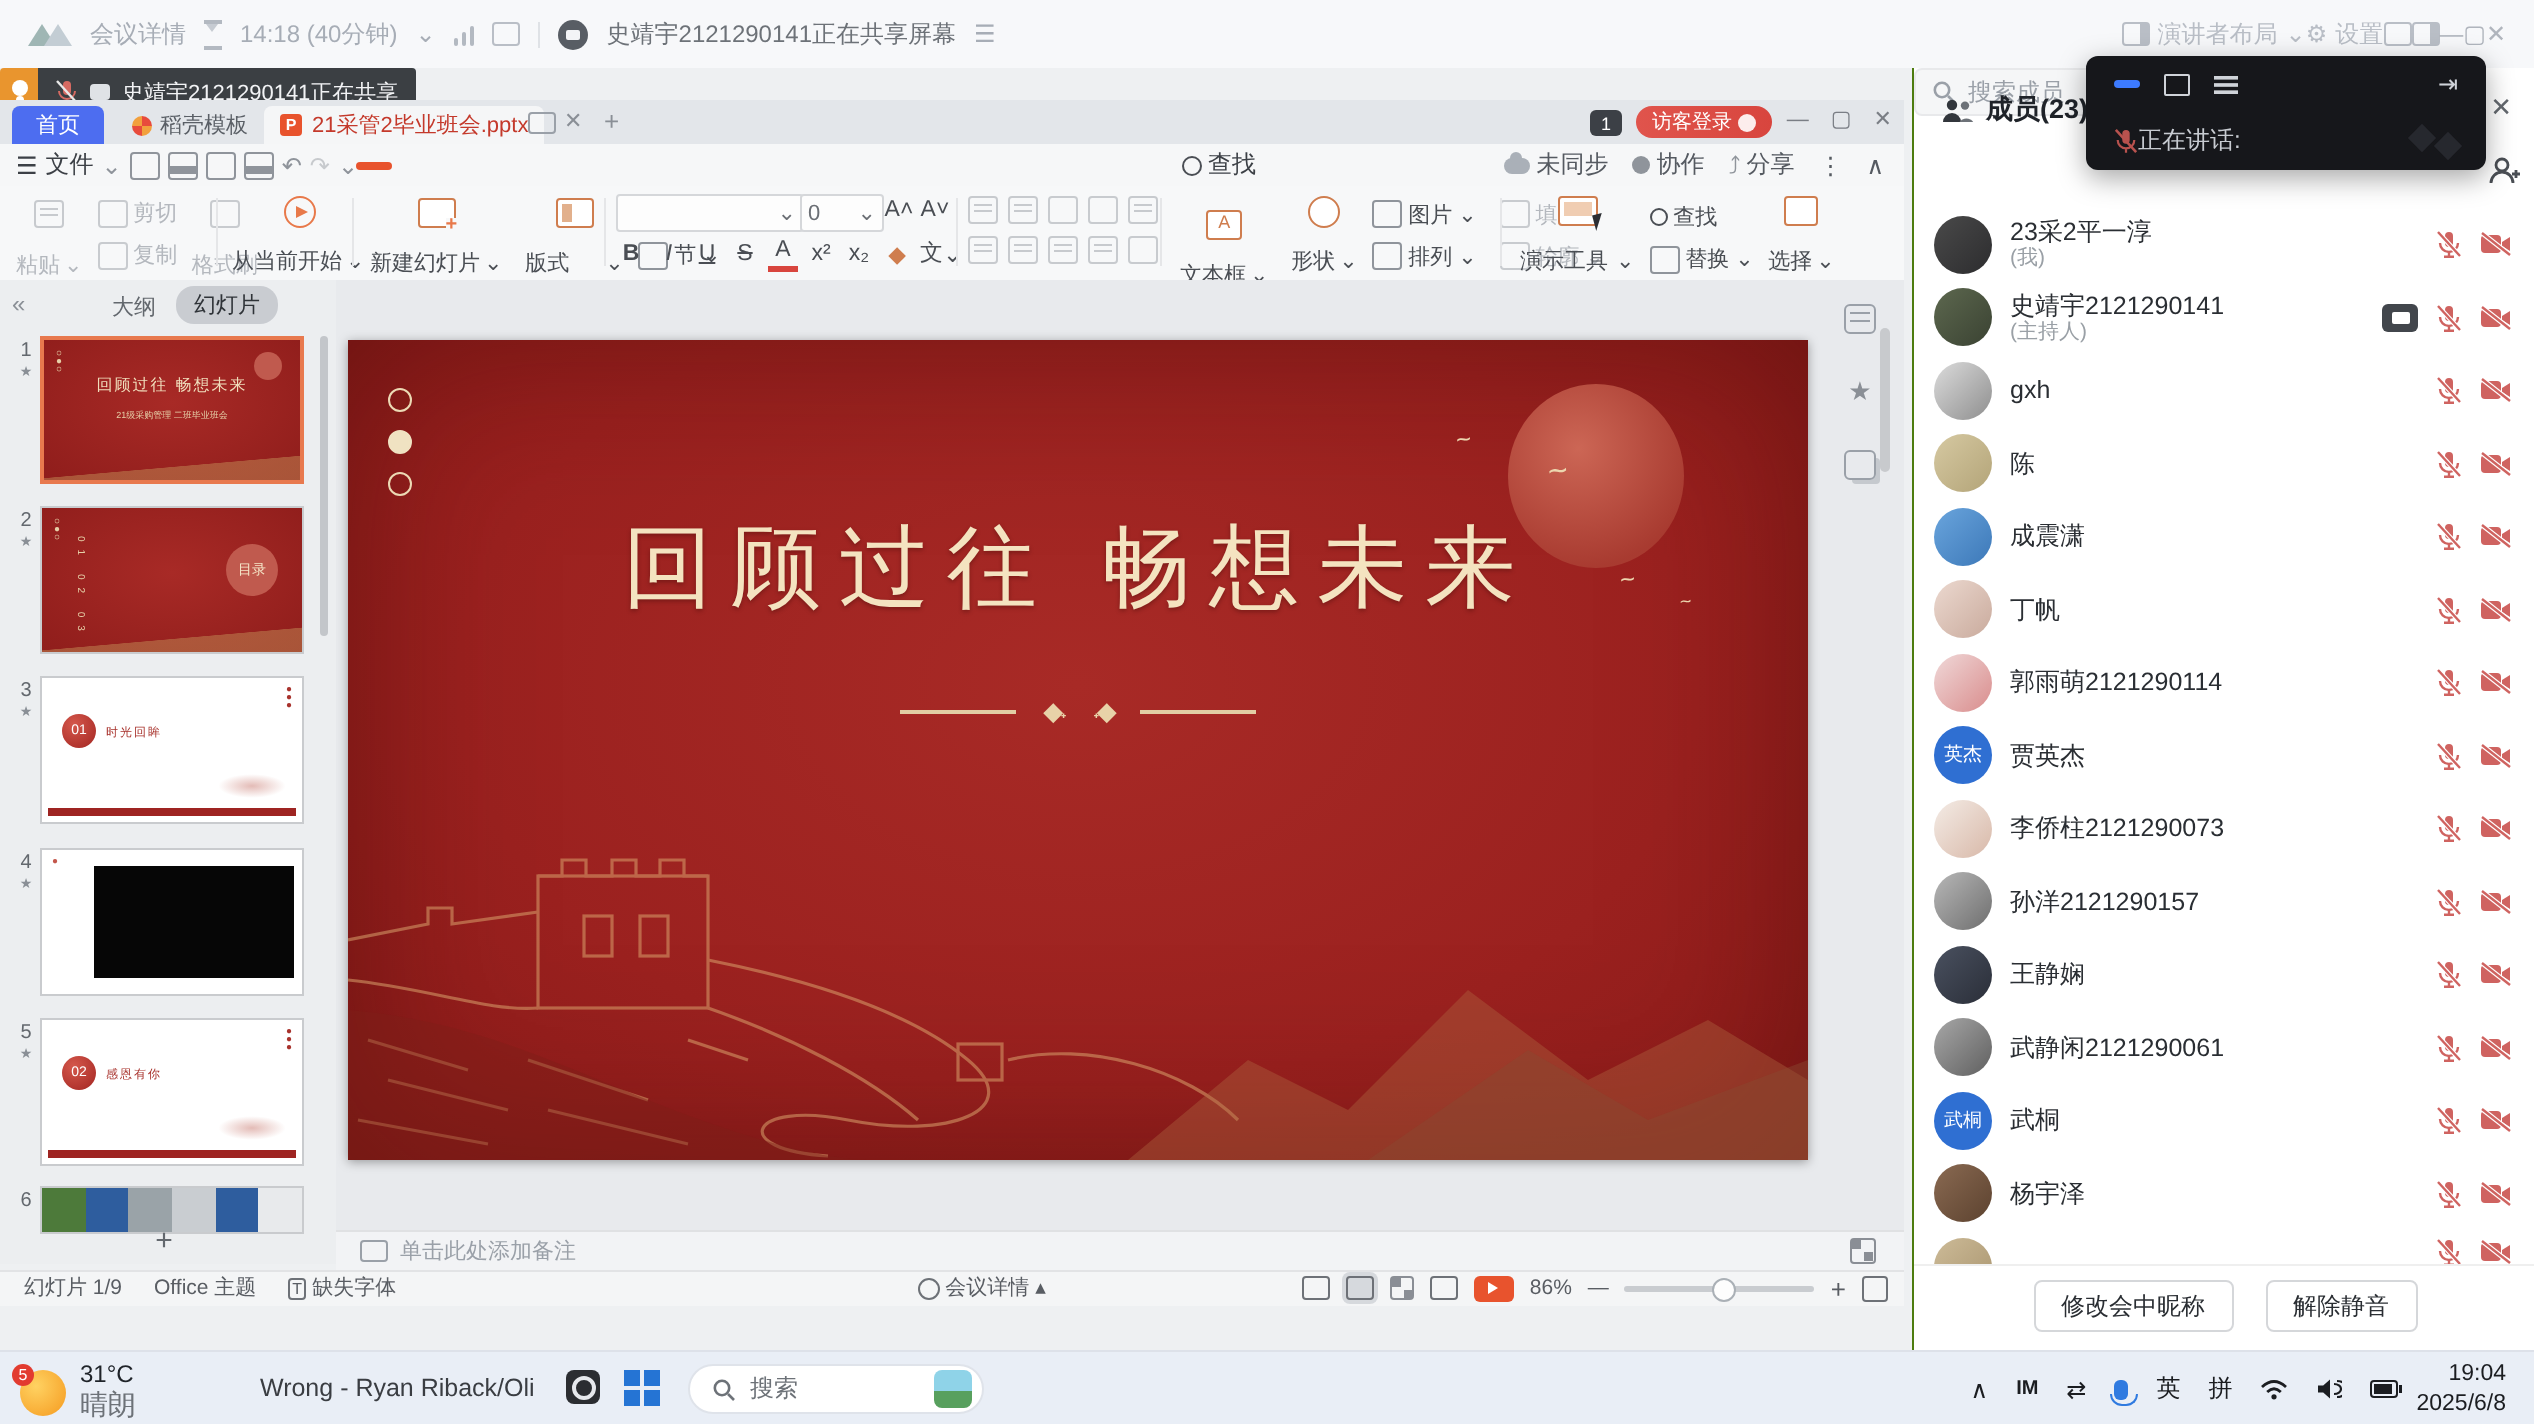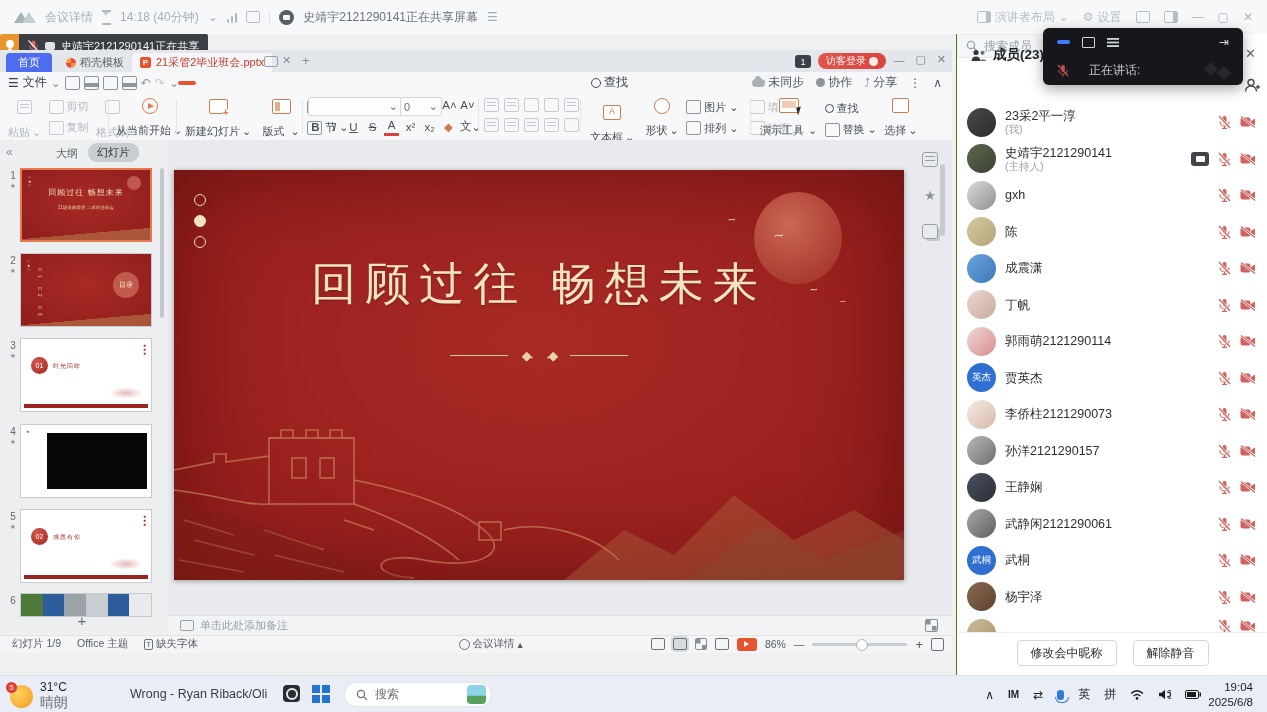--- a/index.html
+++ b/index.html
@@ -6,21 +6,21 @@
   body{font-family:"Liberation Sans","DejaVu Sans",sans-serif;-webkit-font-smoothing:antialiased;}
   #root{position:relative;width:1267px;height:712px;overflow:hidden;background:#f2f3f5;font-size:12px;color:#333;}
   .r{position:absolute;}
   .flex{display:flex;align-items:center;justify-content:center;}
   .ic{display:inline-flex;align-items:center;justify-content:center;}
 
   
   #meeting-bar{left:0;top:0;width:1267px;height:34px;background:#f7f8fa;color:#9aa1ab;}
   #meeting-bar .flex{height:34px;}
   .mb-left{left:14px;top:0;gap:9px;}
-  .mb-right{right:14px;top:0;gap:14px;color:#b9bec6;}
+  .mb-right{right:14px;top:0;color:#b9bec6;}
   .mb-txt{font-size:12px;color:#a7adb6;}
   .mb-dark-txt{color:#6d7278;}
   .logo-tri{width:0;height:0;border-left:7px solid transparent;border-right:7px solid transparent;border-bottom:11px solid #9fb6b4;display:inline-block;}
   .logo-tri.t2{border-bottom-color:#c3cdd4;margin-left:-6px;}
   .hourglass{width:9px;height:11px;border-top:2px solid #b3b9c1;border-bottom:2px solid #b3b9c1;position:relative;}
   .hourglass:before{content:"";position:absolute;left:1px;top:0;border-left:3.5px solid transparent;border-right:3.5px solid transparent;border-top:4px solid #c6cbd2;}
   .sig{display:inline-flex;align-items:flex-end;gap:1.5px;height:11px;}
   .sig i{width:2.5px;background:#b3b9c1;border-radius:1px;}
   .share-dot{width:15px;height:15px;border-radius:50%;background:#585d64;display:inline-flex;align-items:center;justify-content:center;}
   .share-dot i{width:7px;height:5px;background:#f3f4f6;border-radius:1px;}
@@ -180,21 +180,21 @@
   .mp-btn{height:24px;padding:0 13px;background:#fff;border:1px solid #d5d7da;border-radius:4px;font-size:12px;color:#2a2e33;display:flex;align-items:center;}
   .mp-sep{left:0;top:598px;width:311px;height:1px;background:#efefef;}
 
   
   #float-bar{left:1043px;top:28px;width:200px;height:57px;background:#16171b;border-radius:6px;box-shadow:0 4px 14px rgba(0,0,0,.35);z-index:9;color:#c7cbd1;}
   .fb-row1{left:0;top:0;width:200px;height:28px;display:flex;align-items:center;gap:12px;padding:0 14px;box-sizing:border-box;}
   .fb-dash{width:13px;height:4px;border-radius:2px;background:#3d7bff;}
   .fb-win{width:11px;height:9px;border:1.3px solid #cfd3d9;border-radius:1px;}
   .fb-list{width:12px;height:9px;background:linear-gradient(#cfd3d9 1.6px,transparent 1.6px);background-size:100% 3.6px;}
   .fb-expand{margin-left:auto;font-size:12px;color:#cfd3d9;}
-  .fb-row2{left:0;top:28px;width:200px;height:29px;display:flex;align-items:center;gap:20px;padding:0 14px;box-sizing:border-box;font-size:12px;}
+  .fb-row2{left:0;top:28px;width:200px;height:29px;display:flex;align-items:center;gap:0;padding:0 14px;box-sizing:border-box;font-size:12px;}
   .fb-mark{margin-left:auto;display:flex;gap:3px;}
   .fb-mark i{width:10px;height:10px;background:#26282e;transform:rotate(45deg);}
 
   
   #taskbar{left:0;top:675px;width:1267px;height:37px;background:#e9eef6;border-top:1px solid rgba(0,0,0,.05);}
   .tb-weather{left:10px;top:4px;display:flex;align-items:center;gap:7px;}
   .sun{width:23px;height:23px;border-radius:50%;background:radial-gradient(circle at 35% 35%,#ffd262,#f59a1f);position:relative;}
   .sun .alert{position:absolute;left:-4px;top:-3px;width:11px;height:11px;border-radius:50%;background:#e23b30;color:#fff;font-size:8px;display:flex;align-items:center;justify-content:center;}
   .tb-temp{font-size:12px;color:#1f2329;line-height:1.2;}
   .tb-cond{font-size:14px;color:#6d7278;}
@@ -372,21 +372,21 @@
       <div class="rg" style="left:181px">
         <span class="bigbtn">
             <span class="bic slide-plus" style="width:17px;height:13px"></span>
             <span class="flex" style="gap:2px">
               <span>新建幻灯片</span>
               <span>⌄</span>
             </span>
           </span>
         <span class="bigbtn">
             <span class="bic layout" style="width:17px;height:13px"></span>
-            <span class="flex" style="gap:6px">
+            <span class="flex" style="gap:18px">
               <span>版式</span>
               <span>⌄</span>
             </span>
           </span>
         <span class="stack2">
           <span class="smbtn">
               <span class="mi"></span>
               <span>重置</span>
             </span>
           <span class="smbtn">

